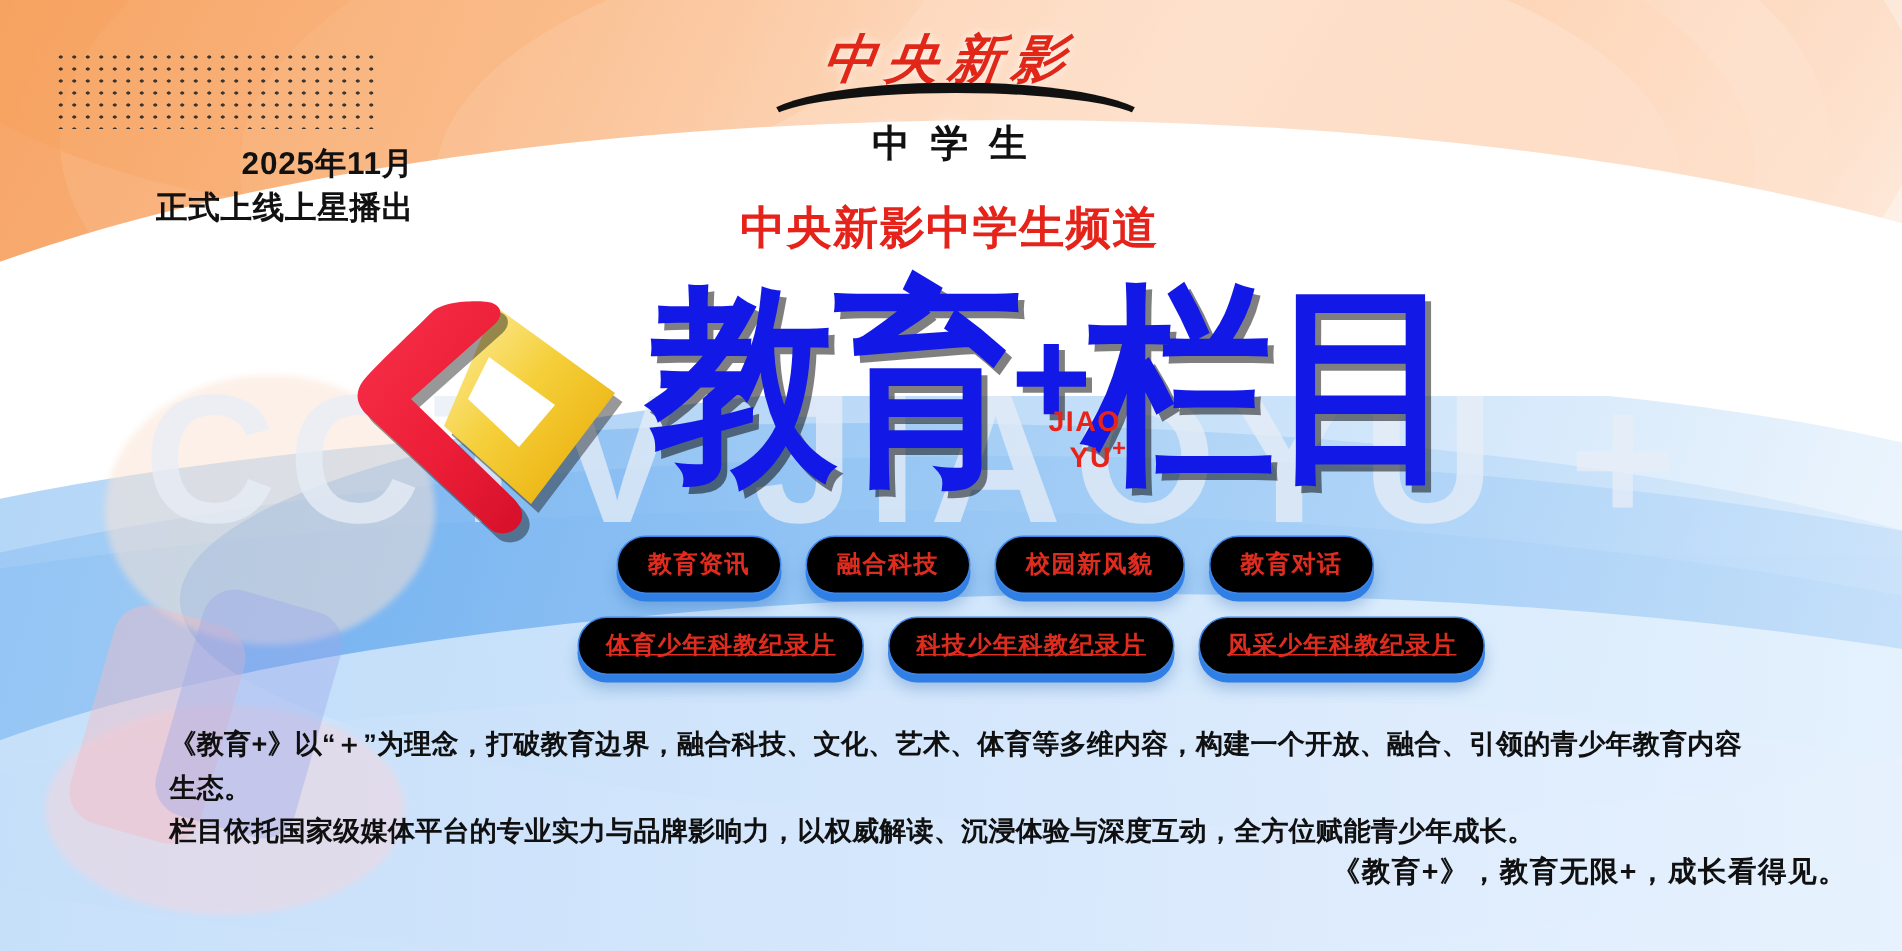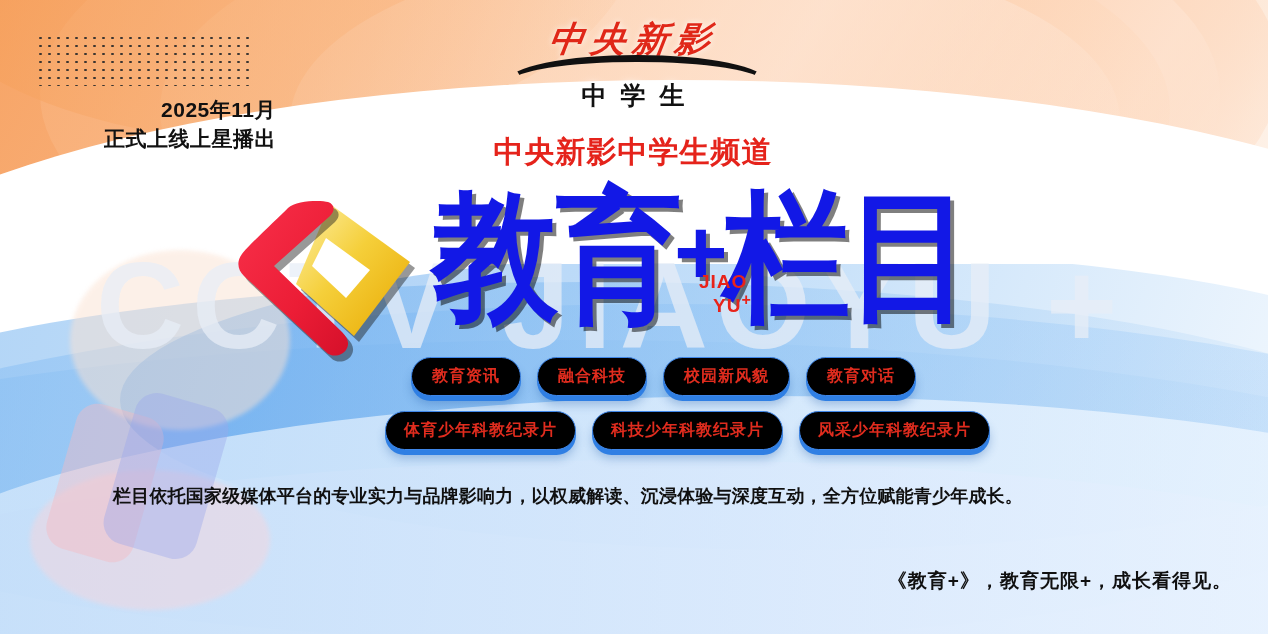--- a/index.html
+++ b/index.html
@@ -164,21 +164,21 @@
     position:relative;
     background:#000000;
     border:1.6px solid #3f86e8;
     border-radius:22px;
     padding:8px 20px;
     color:#e02c1e;font-weight:bold;font-size:16px;
     letter-spacing:1px;
     white-space:nowrap;
     box-shadow:0 5px 0 0 #2f7fe4, 0 9px 10px rgba(30,90,170,.30);
   }
-  .row2 .pill{padding:8px 18px;}
+  .row2 .pill{padding:8px 18px;text-decoration:underline;}
 
   
   .para{
     position:absolute;left:113px;top:482px;width:1062px;
     color:#101010;font-weight:bold;font-size:18px;line-height:1.62;
     letter-spacing:.2px;
   }
   .tagline{
     position:absolute;left:0;top:568px;width:1232px;
     text-align:right;
@@ -277,18 +277,19 @@
     <div class="pill">教育对话</div>
   </div>
 
   <div class="pill-row row2">
     <div class="pill">体育少年科教纪录片</div>
     <div class="pill">科技少年科教纪录片</div>
     <div class="pill">风采少年科教纪录片</div>
   </div>
 
   <div class="para">
+    <div>《教育+》以“＋”为理念，打破教育边界，融合科技、文化、艺术、体育等多维内容，构建一个开放、融合、引领的青少年教育内容生态。</div>
     <div>栏目依托国家级媒体平台的专业实力与品牌影响力，以权威解读、沉浸体验与深度互动，全方位赋能青少年成长。</div>
   </div>
 
   <div class="tagline">《教育+》，教育无限+，成长看得见。</div>
 
 </div>
 
 </body></html>

